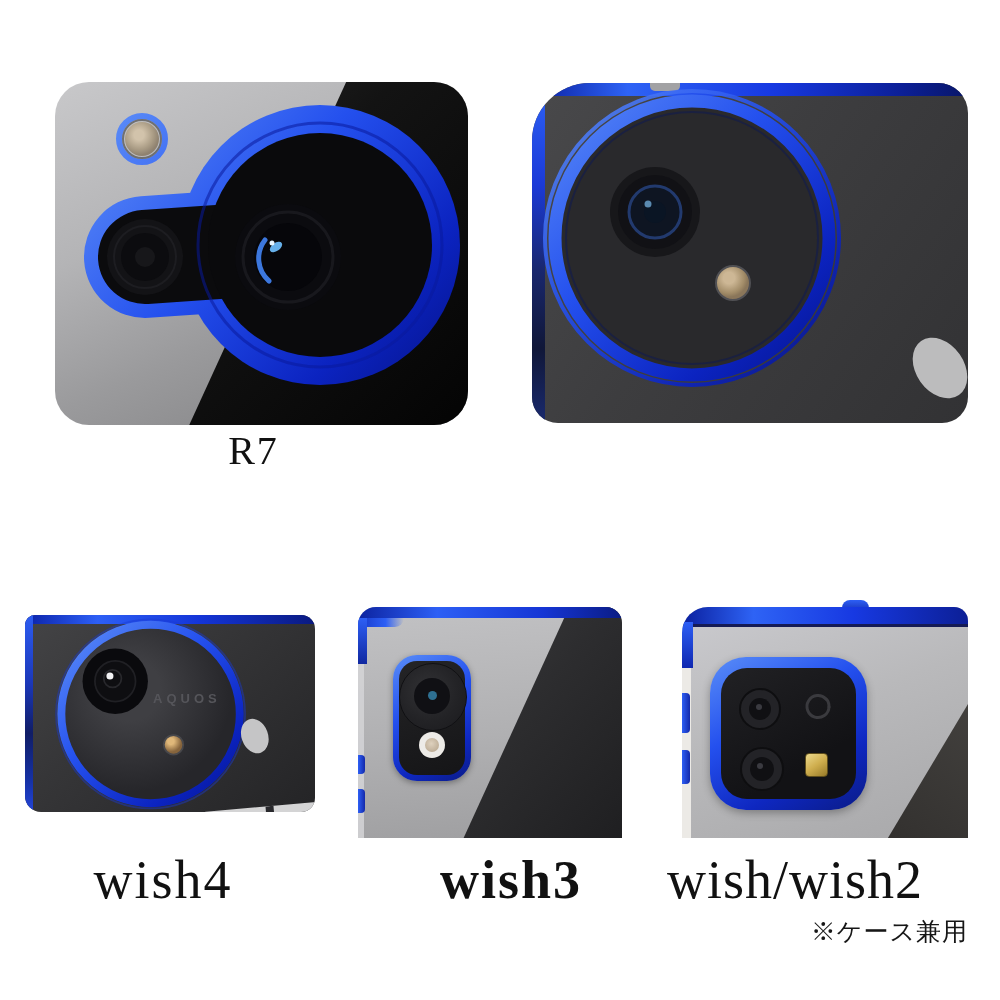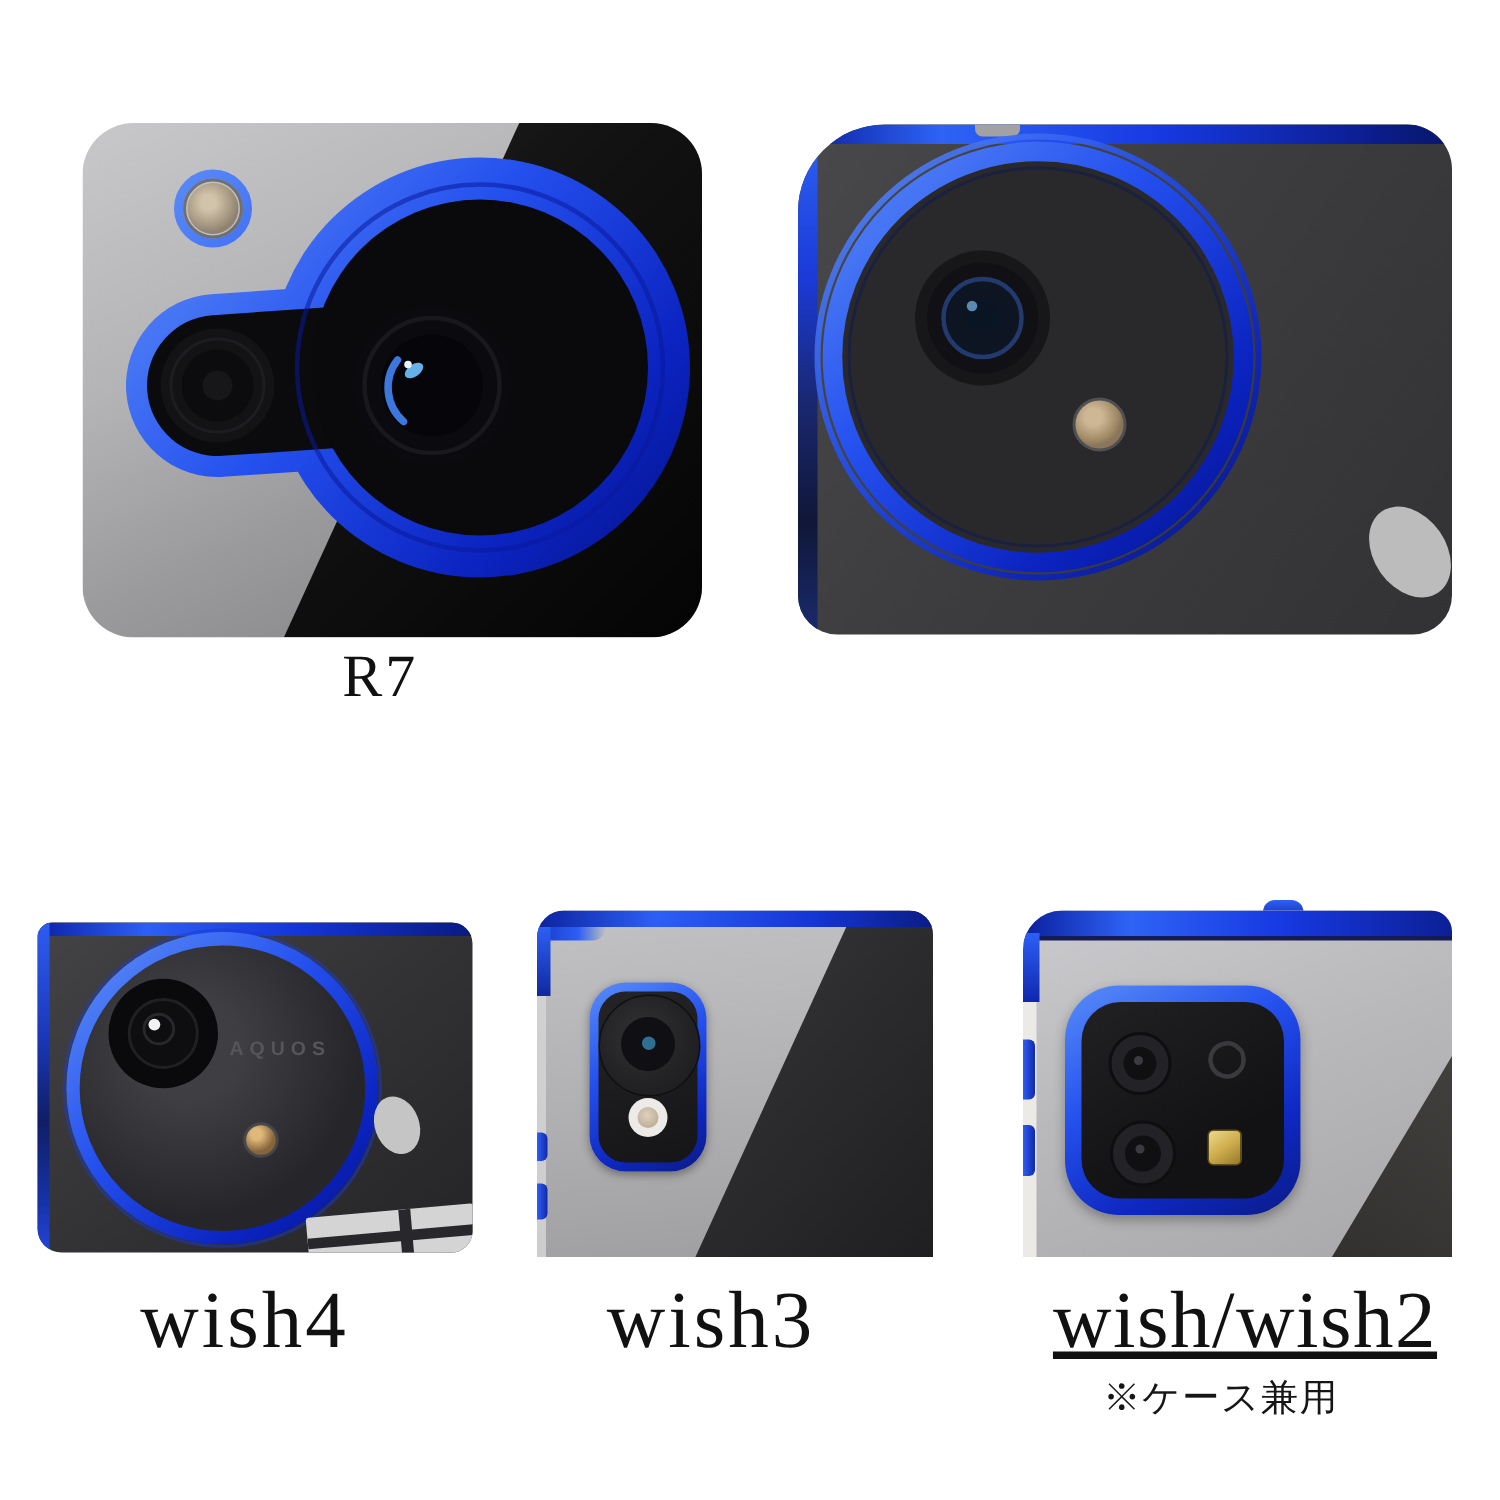--- a/index.html
+++ b/index.html
@@ -8,43 +8,43 @@
   .abs{position:absolute;}
   figure{margin:0;}
 
   
   .caption{position:absolute;text-align:center;color:#111;letter-spacing:2px;line-height:1.05;}
   .cap-top{font-size:40px;top:430px;}
   .cap-bot{font-size:54px;top:852px;text-align:center;}
   #cap-r7{left:47px;width:413px;}
   #cap-w5{left:532px;width:436px;}
   #cap-w4{left:18px;width:290px;}
-  #cap-w3{left:342px;width:264px;}
-  #cap-w2{left:687px;width:286px;letter-spacing:1px;text-decoration:underline;}
-  #note{position:absolute;left:660px;top:915px;width:308px;text-align:center;
+  #cap-w3{left:379px;width:264px;font-weight:bold;}
+  #cap-w2{left:652px;width:286px;letter-spacing:1px;}
+  #note{position:absolute;left:660px;top:915px;width:308px;text-align:right;
         font-size:25px;color:#161616;letter-spacing:1px;}
 
   
   .r7{left:55px;top:82px;width:413px;height:343px;border-radius:34px;overflow:hidden;}
   .r7-silver{inset:0;background:linear-gradient(155deg,#c8c8ca 0%,#b4b4b6 35%,#9a9a9c 62%,#7c7c7e 100%);}
   .r7-black{inset:0;background:linear-gradient(135deg,#303030 0%,#131313 45%,#040404 100%);
             clip-path:polygon(70.5% 0,100% 0,100% 100%,32.5% 100%);}
   .fill-svg{position:absolute;inset:0;width:100%;height:100%;}
 
   
   .w5{left:532px;top:83px;width:436px;height:340px;border-radius:58px 30px 26px 26px;overflow:hidden;
       background:linear-gradient(125deg,#49494b 0%,#3d3d3f 45%,#323234 100%);}
   .w5-topstrip{left:0;top:0;right:0;height:13px;
       background:linear-gradient(90deg,#0a1f9e,#2e63f5 22%,#1739e2 55%,#0c1f96 85%,#081668);}
   .w5-leftstrip{left:0;top:0;width:13px;height:100%;
       background:linear-gradient(180deg,#2e63f5 0%,#1b3ad8 30%,#19276e 55%,#101738 78%,#1a2a6e 100%);}
   .w5-notch{left:118px;top:0;width:30px;height:8px;background:#a2a2a4;border-radius:0 0 5px 5px;}
 
   
-  .w4{left:25px;top:615px;width:290px;height:220px;border-radius:10px 14px 14px 16px;overflow:hidden;
+  .w4{left:25px;top:615px;width:290px;height:197px;border-radius:10px 14px 14px 16px;overflow:hidden;
       background:linear-gradient(140deg,#444446 0%,#363638 40%,#242426 100%);}
   .w4-topstrip{left:0;top:0;right:0;height:9px;
       background:linear-gradient(90deg,#0b22a8,#2d5ff5 25%,#1435d8 60%,#0a1a80);}
   .w4-leftstrip{left:0;top:0;width:8px;height:100%;
       background:linear-gradient(180deg,#2d5df2,#1b37b8 35%,#101d66 60%,#1632a8 85%,#2445d8);}
   .w4-engraving{left:128px;top:76px;font-family:"Liberation Sans","DejaVu Sans",sans-serif;
       font-weight:600;font-size:13px;letter-spacing:4px;color:#55555a;}
   .w4-reflect{left:180px;top:192px;width:112px;height:34px;transform:rotate(-5deg);
       background:#d4d4d5;overflow:hidden;border-radius:2px;}
   .w4-reflect-h{left:0;top:14px;width:100%;height:7px;background:#28282c;}

